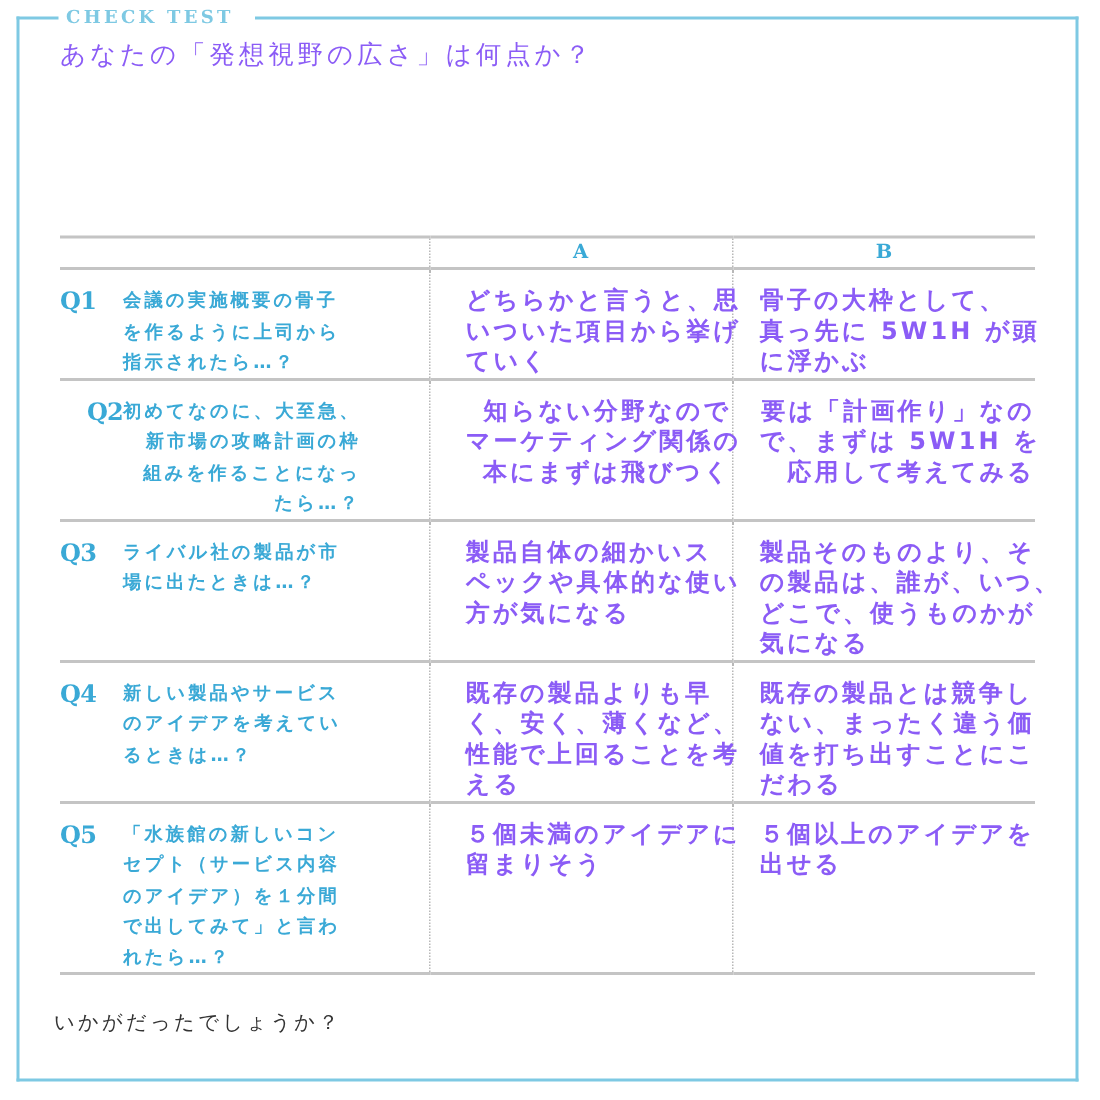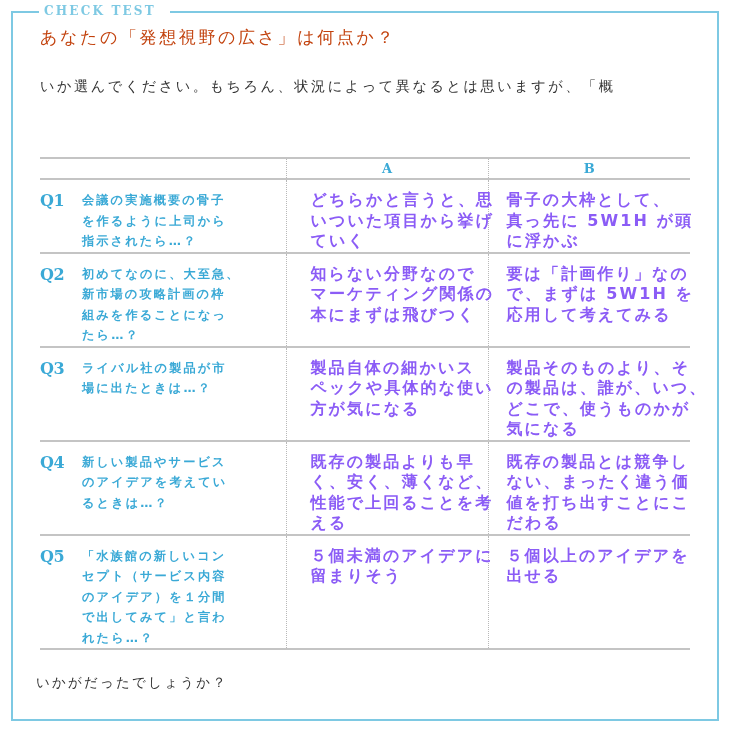--- a/index.html
+++ b/index.html
@@ -51,21 +51,21 @@
       letter-spacing: 2.2px;
       color: #7ec9e3;
       line-height: 14px;
     }
     .title {
       position: absolute;
       left: 40px;
       top: 26px;
       font-size: 17px;
       letter-spacing: 2.6px;
-      color: #c2410c;
+      color: #8b5cf6;
       line-height: 22px;
       white-space: nowrap;
     }
     .intro {
       position: absolute;
       left: 40px;
       top: 74px;
       width: 660px;
       font-size: 14.2px;
       letter-spacing: 2.5px;
@@ -128,21 +128,21 @@
     .atext {
       padding: 10px 0 0 24px;
       font-size: 16px;
       letter-spacing: 2.1px;
       color: #8b5cf6;
       line-height: 20.5px;
     }
     td.bcell .atext { padding-left: 18px; }
 
     tr.r1 td { height: 67px; }
-    tr.r2 td { height: 85px; }
+    tr.r2 td { height: 85px; text-align: right; }
     tr.r3 td { height: 84px; }
     tr.r4 td { height: 84px; }
     tr.r5 td { height: 100px; }
 
     .closing {
       position: absolute;
       left: 36px;
       top: 672px;
       font-size: 13.5px;
       letter-spacing: 2.2px;
@@ -154,21 +154,20 @@
 <body>
 
 <div class="frame"></div>
 <div class="frame-top-left"></div>
 <div class="frame-top-right"></div>
 <div class="check-label">CHECK TEST</div>
 
 <div class="title">あなたの「発想視野の広さ」は何点か？</div>
 
 <div class="intro">
-  <span>いか選んでください。もちろん、状況によって異なるとは思いますが、「概</span>
 </div>
 
 <table class="check">
   <colgroup>
     <col class="c-q">
       <col class="c-a">
       <col class="c-b">
   </colgroup>
   <thead>
     <tr>

